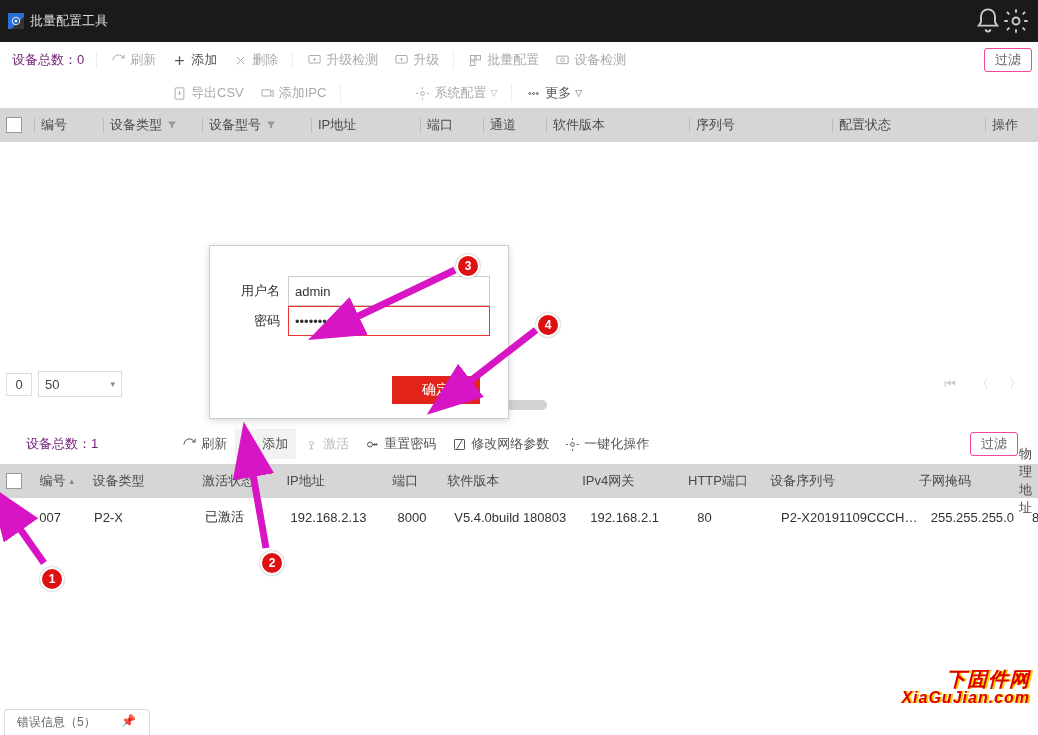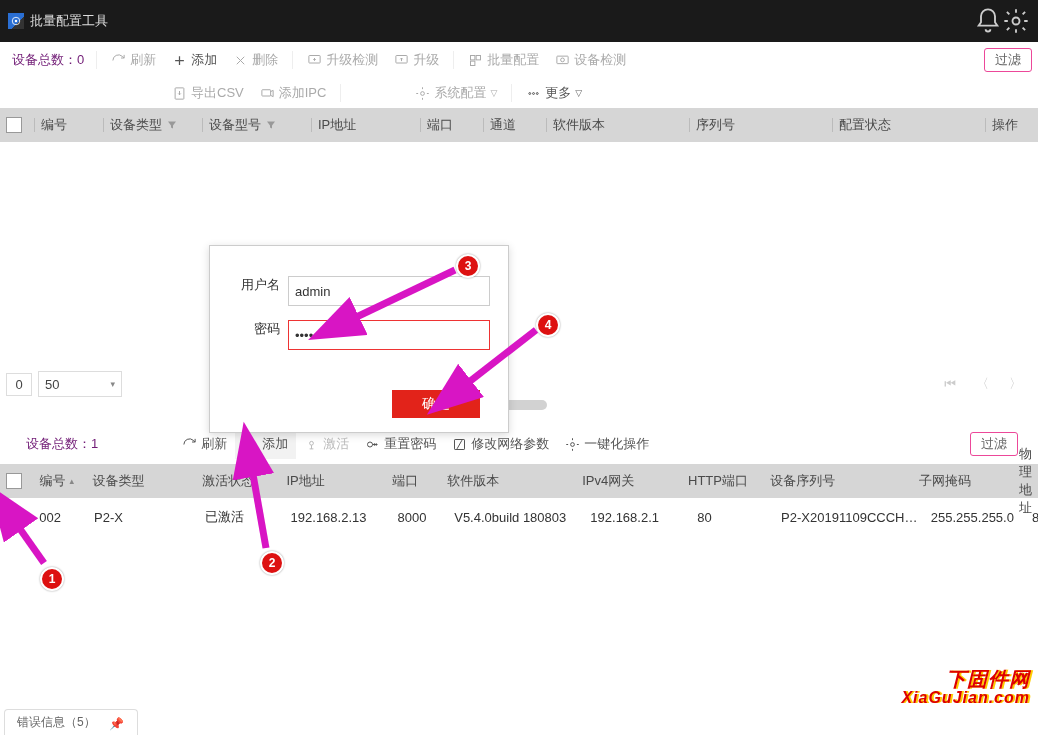--- a/index.html
+++ b/index.html
@@ -27,30 +27,30 @@
 .pager-left{display:flex;align-items:center;gap:6px}
 .pager-left .zero{border:1px solid #ddd;padding:3px 8px;width:8px;text-align:center}
 .pager-left .select{border:1px solid #ddd;width:70px;height:24px;display:flex;align-items:center;justify-content:space-between;padding:0 6px}
 .pager-right{margin-left:auto;display:flex;align-items:center;gap:20px;color:#ccc;padding-right:10px}
 .thead2{background:#d6d6d6;height:34px;display:flex;align-items:center;color:#4a4a4a;font-size:13px}
 .thead2 .cell{padding:0 6px;display:flex;align-items:center;gap:4px}
 .row{height:38px;display:flex;align-items:center;color:#333;font-size:13px}
 .row .cell{padding:0 6px;white-space:nowrap;overflow:hidden;text-overflow:ellipsis}
 .divider-pill{width:56px;height:10px;background:#d2d2d2;border-radius:5px;position:absolute;left:50%;transform:translateX(-50%);top:400px}
 .dialog{position:absolute;left:209px;top:245px;width:262px;background:#fff;border:1px solid #ccc;box-shadow:0 2px 8px rgba(0,0,0,.15);padding:30px 18px 14px}
-.dlg-row{display:flex;align-items:flex-start;margin-bottom:14px}
+.dlg-row{display:flex;align-items:center;}
 .dlg-label{width:52px;text-align:right;padding-right:8px;color:#333}
 .dlg-input{flex:1;height:28px;border:1px solid #ccc;padding:0 6px;font-size:13px;color:#333;outline:none}
 .dlg-input.pwd{border-color:#e33}
 .dlg-confirm{background:#e2231a;color:#fff;border:none;width:88px;height:28px;font-size:14px;cursor:pointer;margin-left:164px;margin-top:40px;display:block}
 .annot-circle{position:absolute;width:20px;height:20px;border-radius:50%;background:#d11;color:#fff;font-size:12px;font-weight:bold;display:flex;align-items:center;justify-content:center;border:2px solid #fff;box-shadow:0 0 2px rgba(0,0,0,.4)}
 .arrow{position:absolute;pointer-events:none}
 .watermark{position:absolute;right:8px;bottom:28px;font-size:20px;font-weight:900;letter-spacing:1px;color:#d00;text-shadow:2px 0 #fc0,-1px 0 #fff;line-height:1.05;font-style:italic;text-align:right}
 .watermark .sub{font-size:16px;color:#d00;}
-.footer-tab{position:absolute;left:4px;bottom:0;border:1px solid #ddd;border-bottom:none;border-radius:4px 4px 0 0;padding:4px 12px;color:#666;background:#fff;display:flex;align-items:flex-end;gap:14px;font-size:12px}
+.footer-tab{position:absolute;left:4px;bottom:0;border:1px solid #ddd;border-bottom:none;border-radius:4px 4px 0 0;padding:4px 12px;color:#666;background:#fff;display:flex;align-items:flex-start;gap:26px;font-size:12px}
 .footer-tab .pin{color:#d11}
 .icon-filter{width:12px;height:12px}
 .gap-bg{height:220px;background:#fff}
 .funnel{fill:#999}
 .toolbar2{display:flex;align-items:center;height:40px;padding:0 20px;color:#666}
 .tbtn2{display:flex;align-items:center;gap:4px;padding:0 8px;height:30px;color:#555;cursor:pointer}
 .tbtn2.disabled{color:#bbb}
 .tbtn2.active{background:#f2f2f2}
 .tbtn2 .dot{width:12px;height:12px;border-radius:50%;background:#1890ff;display:inline-block}
 .sort-caret{font-size:9px;color:#888}
@@ -302,21 +302,21 @@
   <span class="div"></span>
     <span class="cell" style="width:140px">设备序列号</span>
   <span class="div"></span>
     <span class="cell" style="width:90px">子网掩码</span>
   <span class="div"></span>
     <span class="cell" style="flex:1">物理地址</span>
 </div>
 
 <div class="row">
   <span class="cell" style="width:22px"><span class="cb checked"></span></span>
-  <span class="cell" style="width:44px">002</span>
+  <span class="cell" style="width:44px">007</span>
   <span class="cell" style="width:102px">P2-X</span>
   <span class="cell" style="width:76px">已激活</span>
   <span class="cell" style="width:98px">192.168.2.13</span>
   <span class="cell" style="width:46px">8000</span>
   <span class="cell" style="width:128px">V5.4.0build 180803</span>
   <span class="cell" style="width:98px">192.168.2.1</span>
   <span class="cell" style="width:74px">80</span>
   <span class="cell" style="width:142px">P2-X20191109CCCHD...</span>
   <span class="cell" style="width:92px">255.255.255.0</span>
   <span class="cell" style="flex:1">84-9a-40-f6-</span>

